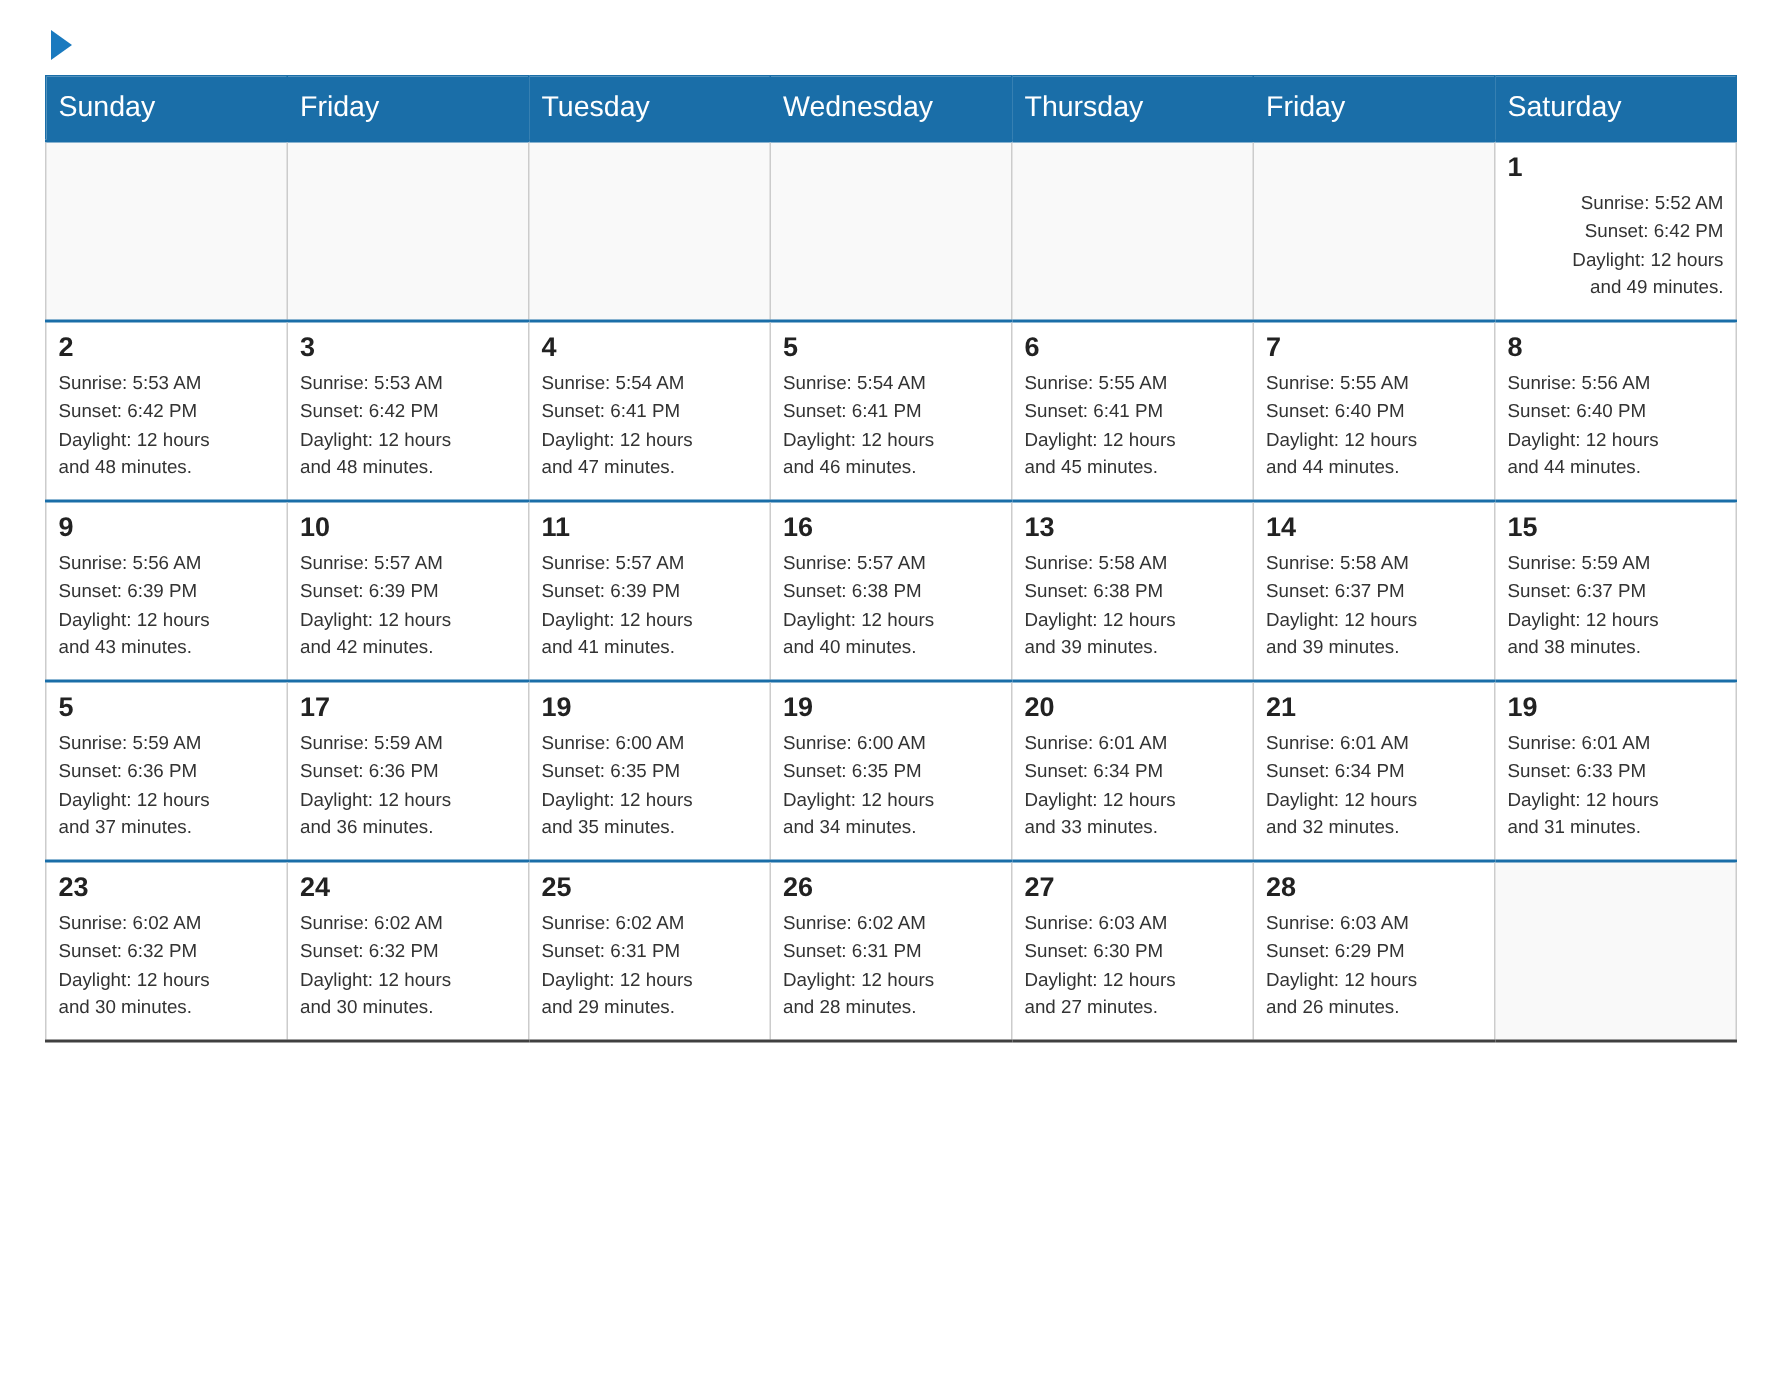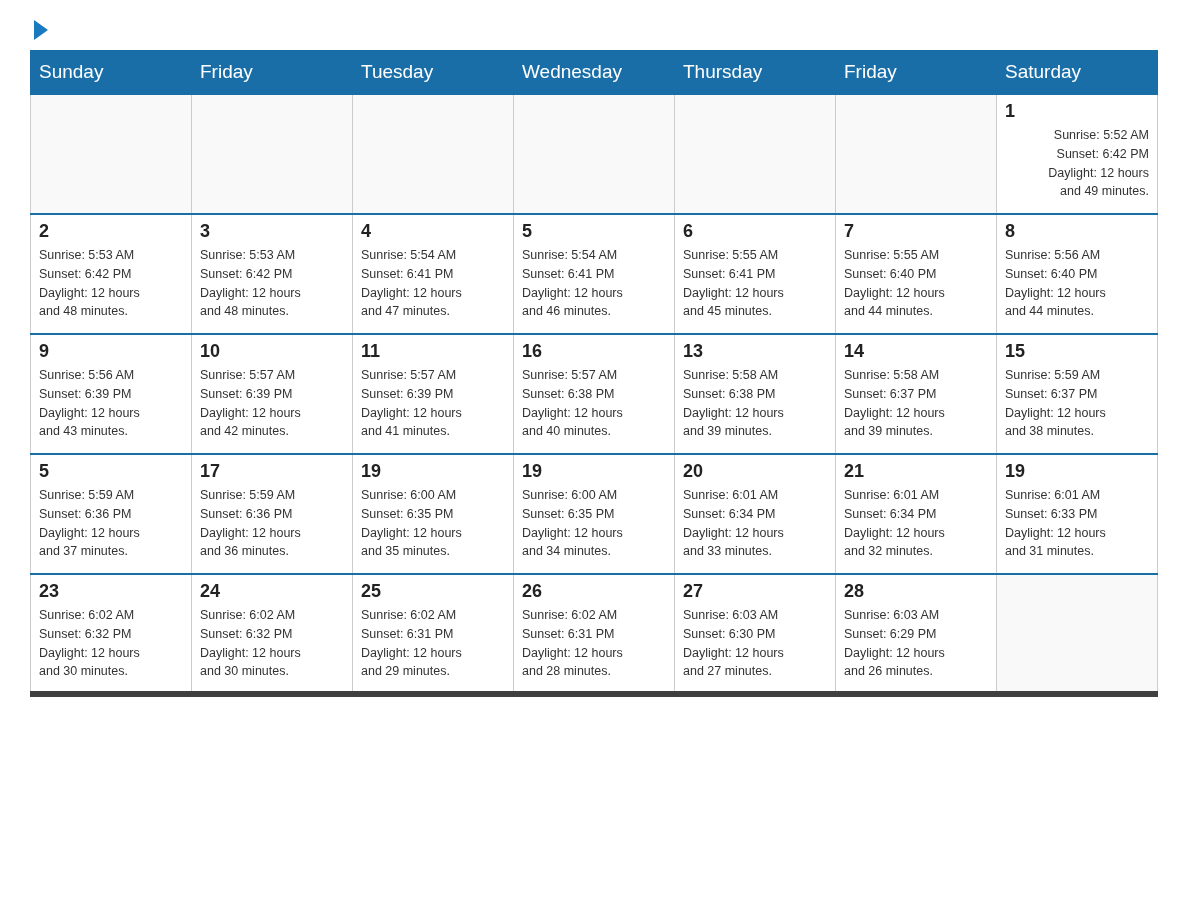--- a/index.html
+++ b/index.html
@@ -91,21 +91,21 @@
     }
     .day-info {
       font-size: 12.5px;
       color: #333;
       line-height: 1.5;
     }
     .empty-cell {
       background: #f9f9f9;
     }
     .last-row td {
-      border-bottom: 6px solid #404040;
+      border-bottom: 2px solid #404040;
     }
   </style>
 </head>
 <body>
 
 <div class="header">
   <div class="logo">
     <div style="display:flex; align-items:center;">
       <span class="logo-general"></span>
       <div class="logo-triangle"></div>

